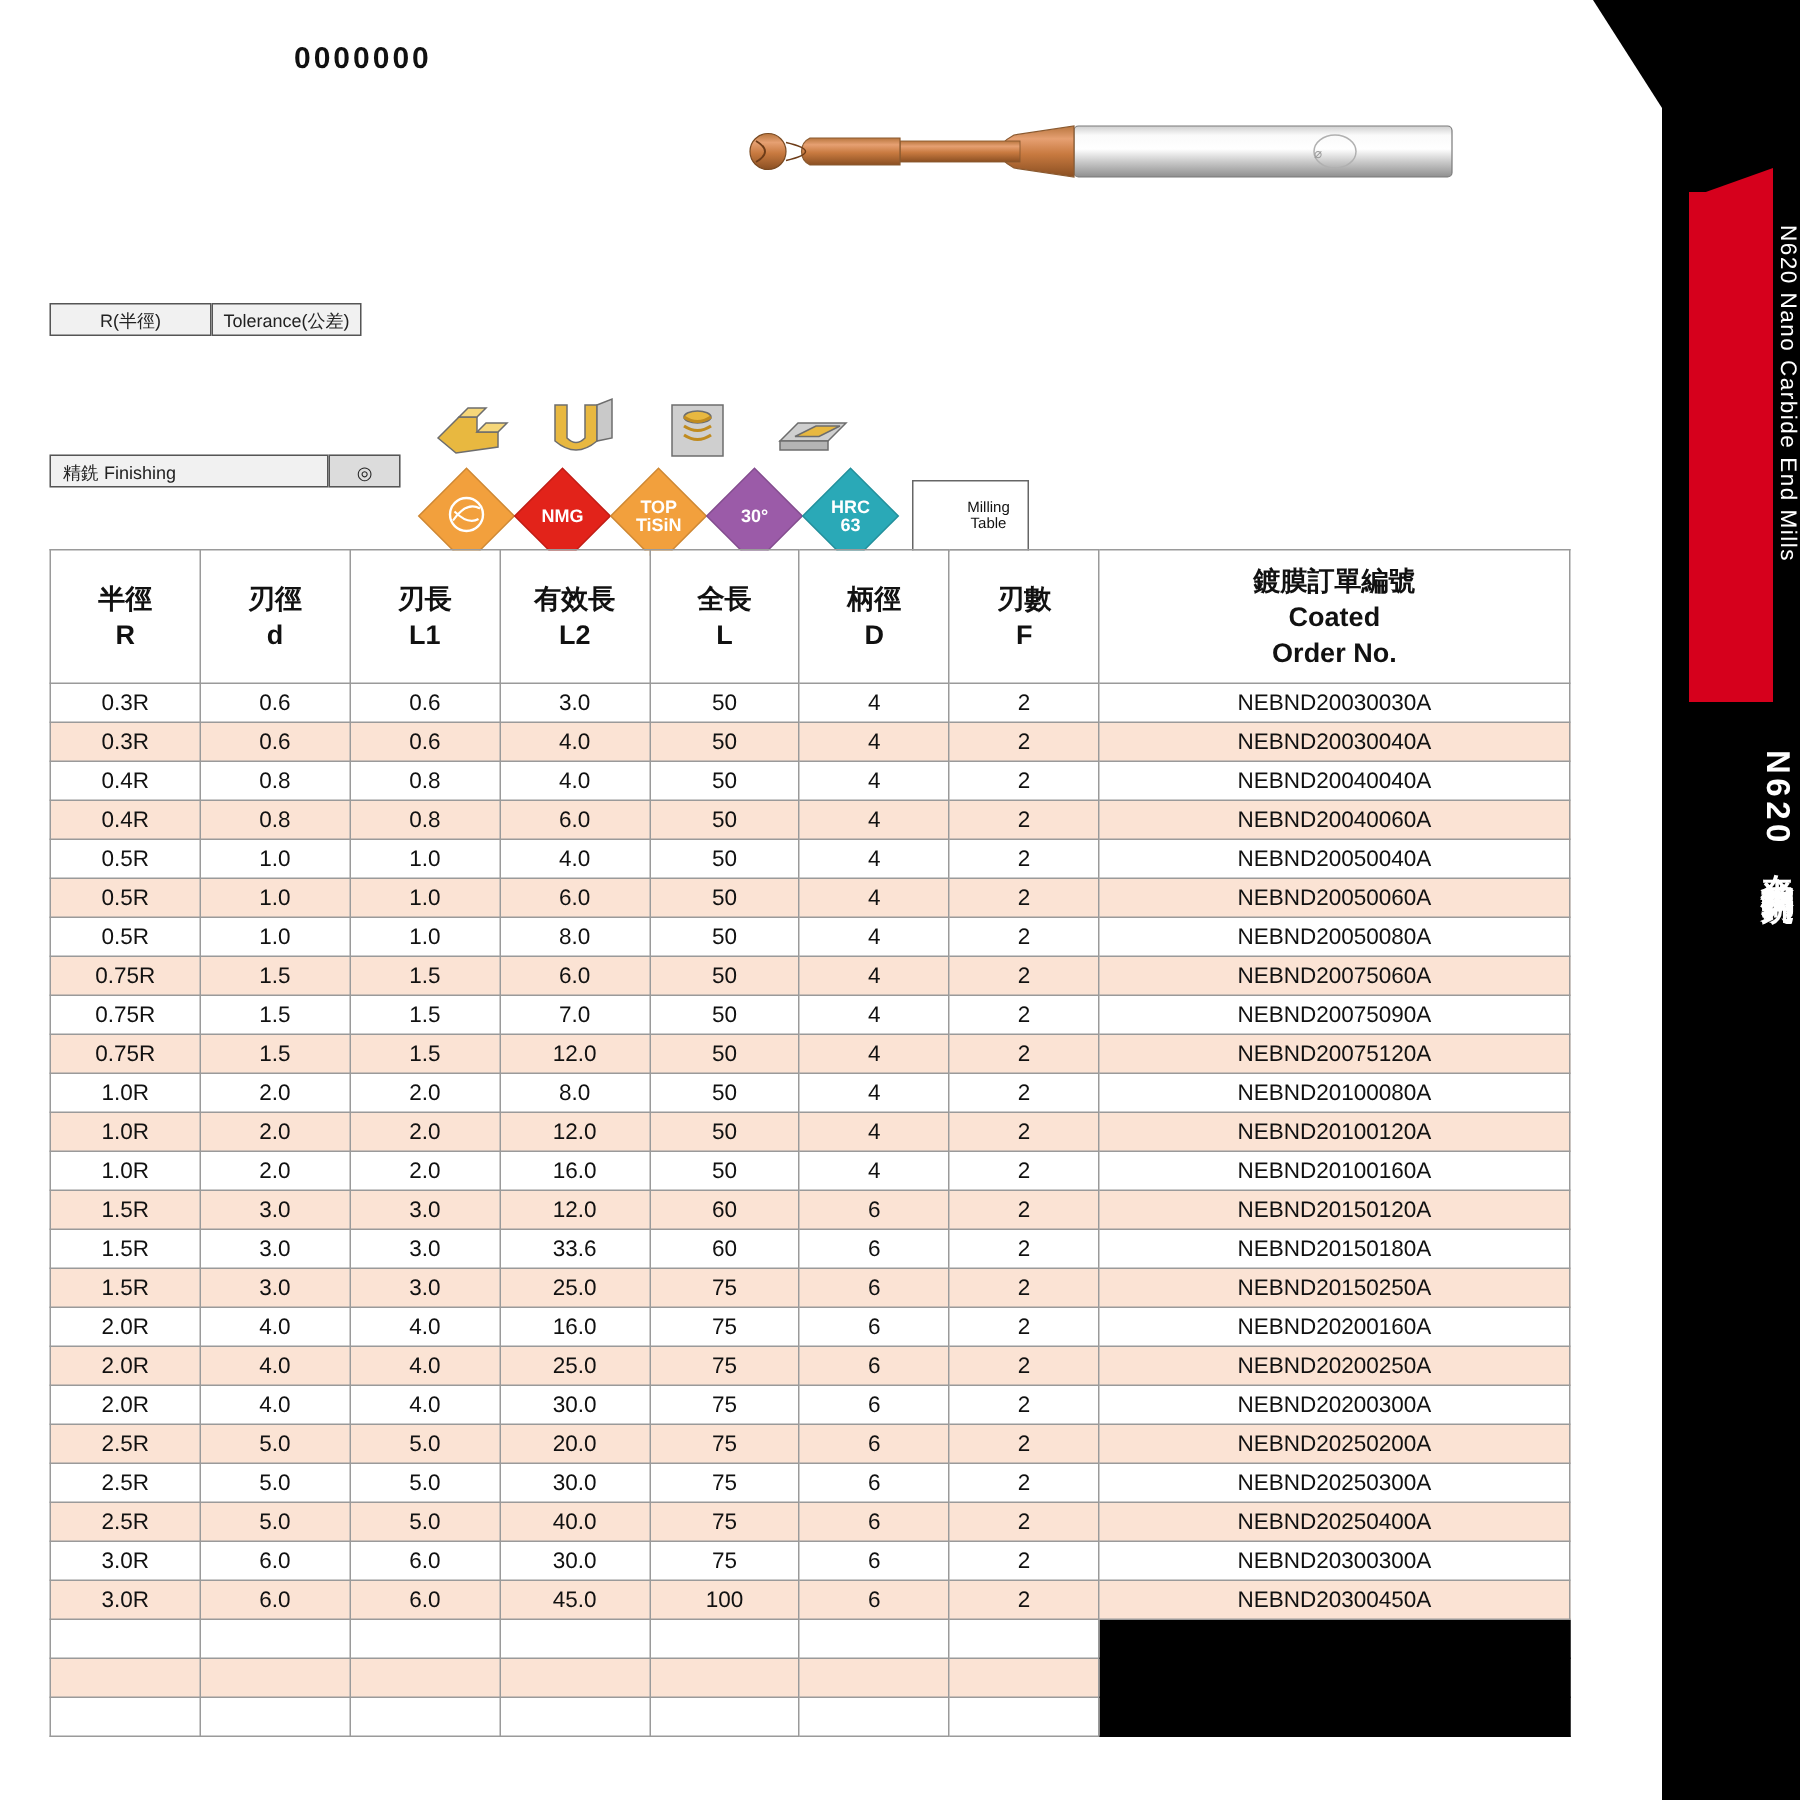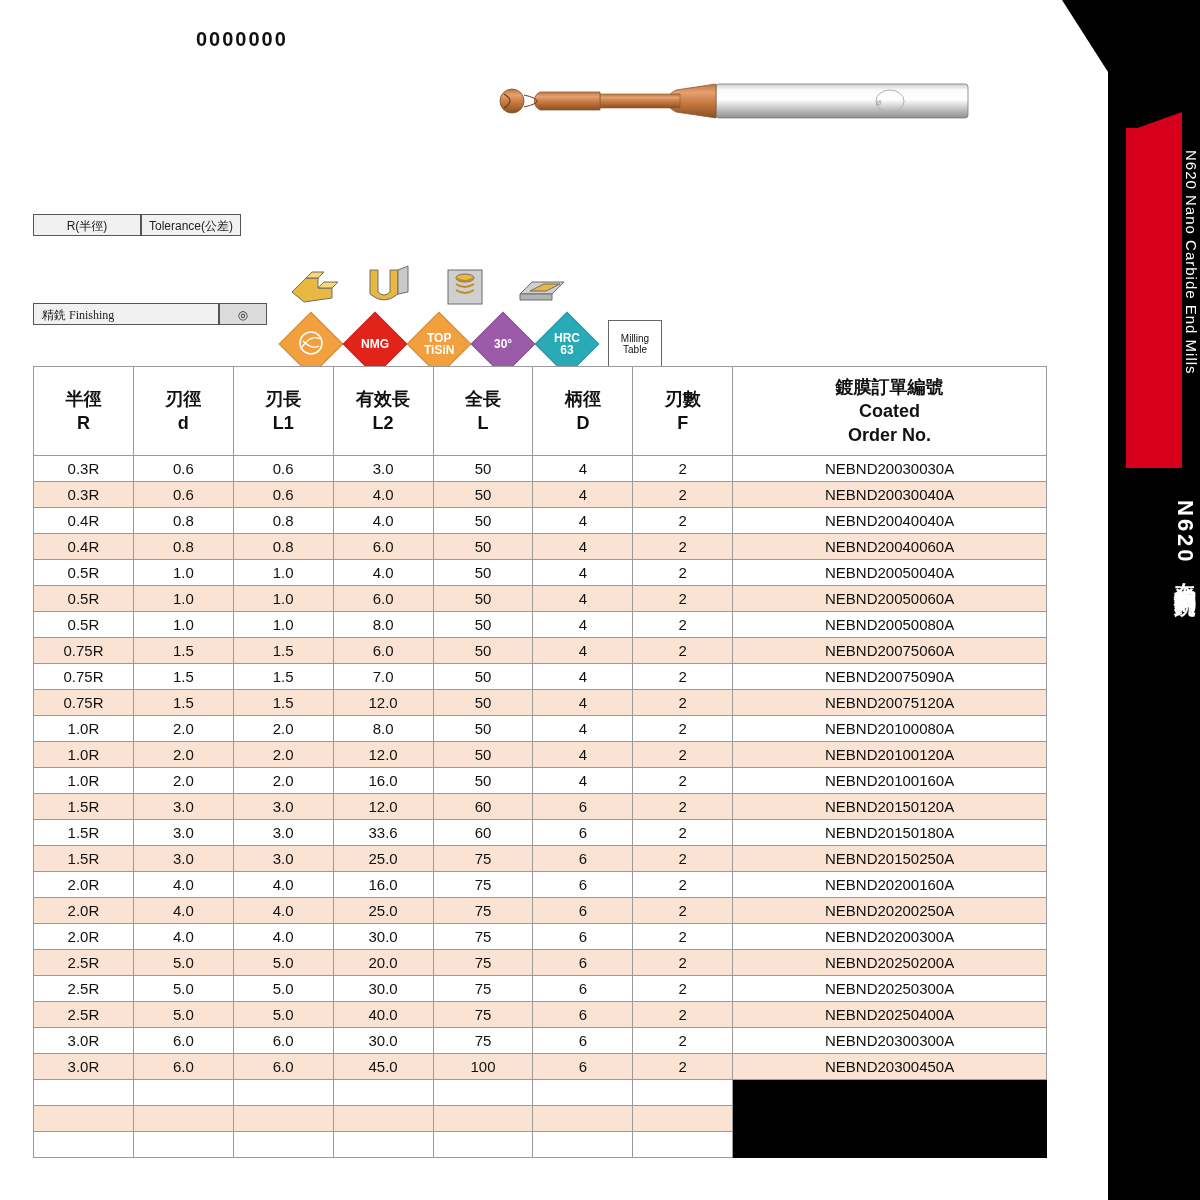--- a/index.html
+++ b/index.html
@@ -35,45 +35,45 @@
     writing-mode:vertical-rl;text-orientation:mixed;
     color:#fff;font-size:15px;letter-spacing:1px;white-space:nowrap;
     text-align:left;padding-left:22px;box-sizing:border-box;
   }
   .rail-text-zh{
     position:absolute;right:0;top:500px;width:92px;
     writing-mode:vertical-rl;color:#fff;font-size:22px;letter-spacing:3px;
     white-space:nowrap;padding-left:18px;box-sizing:border-box;font-weight:bold;
   }
   
-  .legend{position:absolute;left:33px;top:214px;}
+  .legend{position:absolute;left:33px;top:202px;}
   .legend-row{display:flex;}
   .legend-cell{
     border:1px solid #555;background:#f1f1f1;height:22px;line-height:22px;
     font-size:12px;text-align:center;color:#222;box-sizing:border-box;
   }
   .lc1{width:108px;}
   .lc2{width:100px;}
-  .legend2{position:absolute;left:33px;top:303px;font-family:Liberation Serif, serif;}
+  .legend2{position:absolute;left:33px;top:303px;}
   .lc3{width:186px;text-align:left;padding-left:8px;}
   .lc4{width:48px;background:#dcdcdc;}
   
   .icons-top{position:absolute;left:288px;top:262px;display:flex;gap:24px;}
   .icon-sq{width:52px;height:48px;position:relative;}
   .icons-bot{position:absolute;left:288px;top:320px;display:flex;gap:18px;align-items:center;}
   .diamond{
     width:44px;height:44px;transform:rotate(45deg);
     display:flex;align-items:center;justify-content:center;
     border:1px solid rgba(0,0,0,.15);
   }
   .diamond span{transform:rotate(-45deg);color:#fff;font-weight:bold;font-size:12px;line-height:1.0;text-align:center;}
   .milling-box{
     width:52px;height:46px;border:1px solid #666;background:#fff;
     display:flex;align-items:center;justify-content:center;text-align:center;
-    font-size:10px;color:#111;line-height:1.1;
+    font-size:10px;color:#111;line-height:1.1;padding-left:24px;
   }
   
   table.spec{
     position:absolute;left:33px;top:366px;width:1014px;
     border-collapse:collapse;
   }
   table.spec th, table.spec td{
     border:1px solid #9a9a9a;text-align:center;font-size:15px;color:#111;
     height:25px;padding:0;
   }

